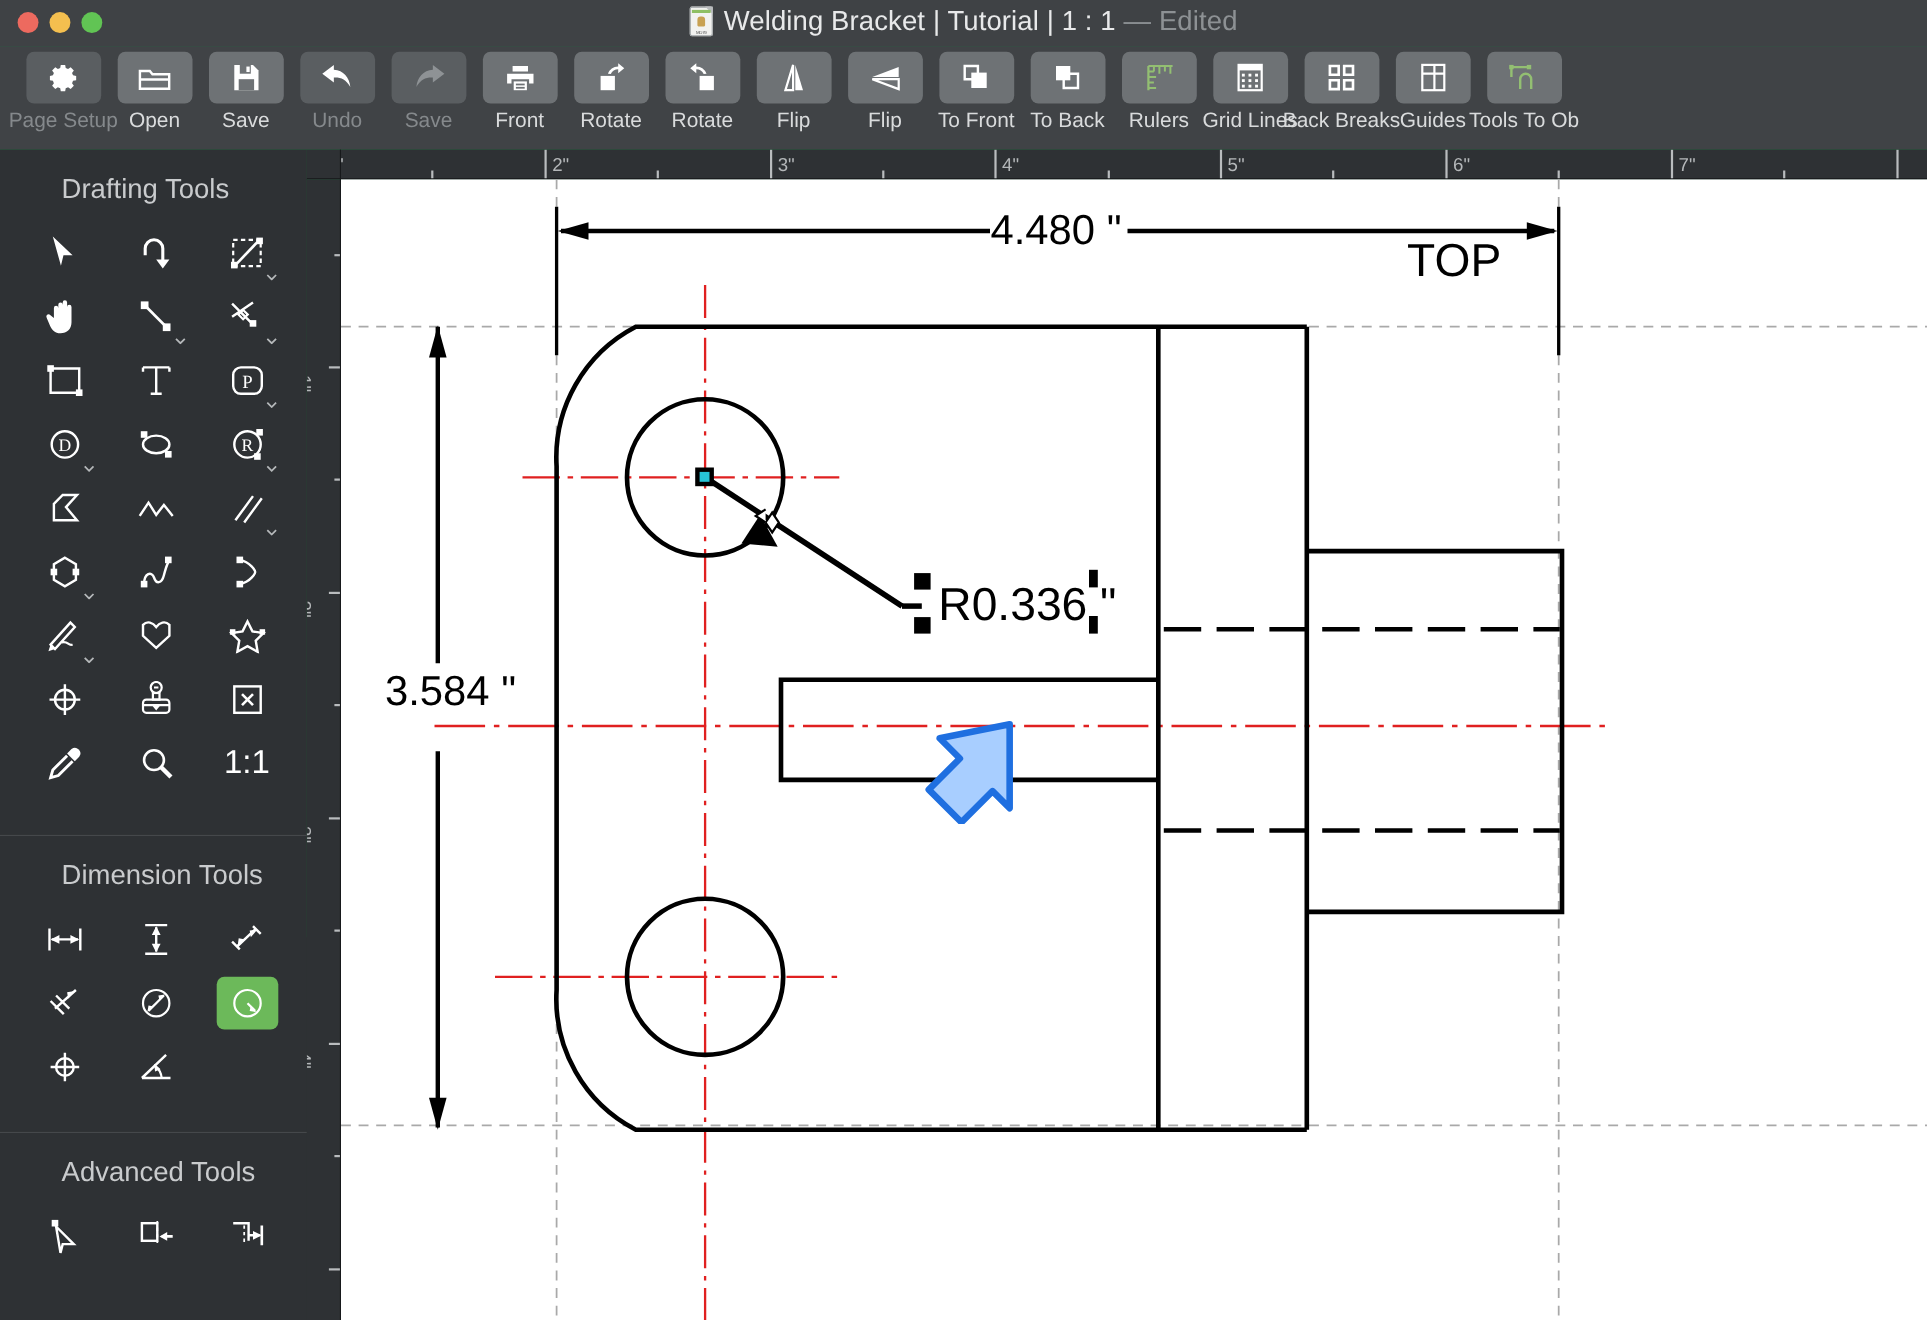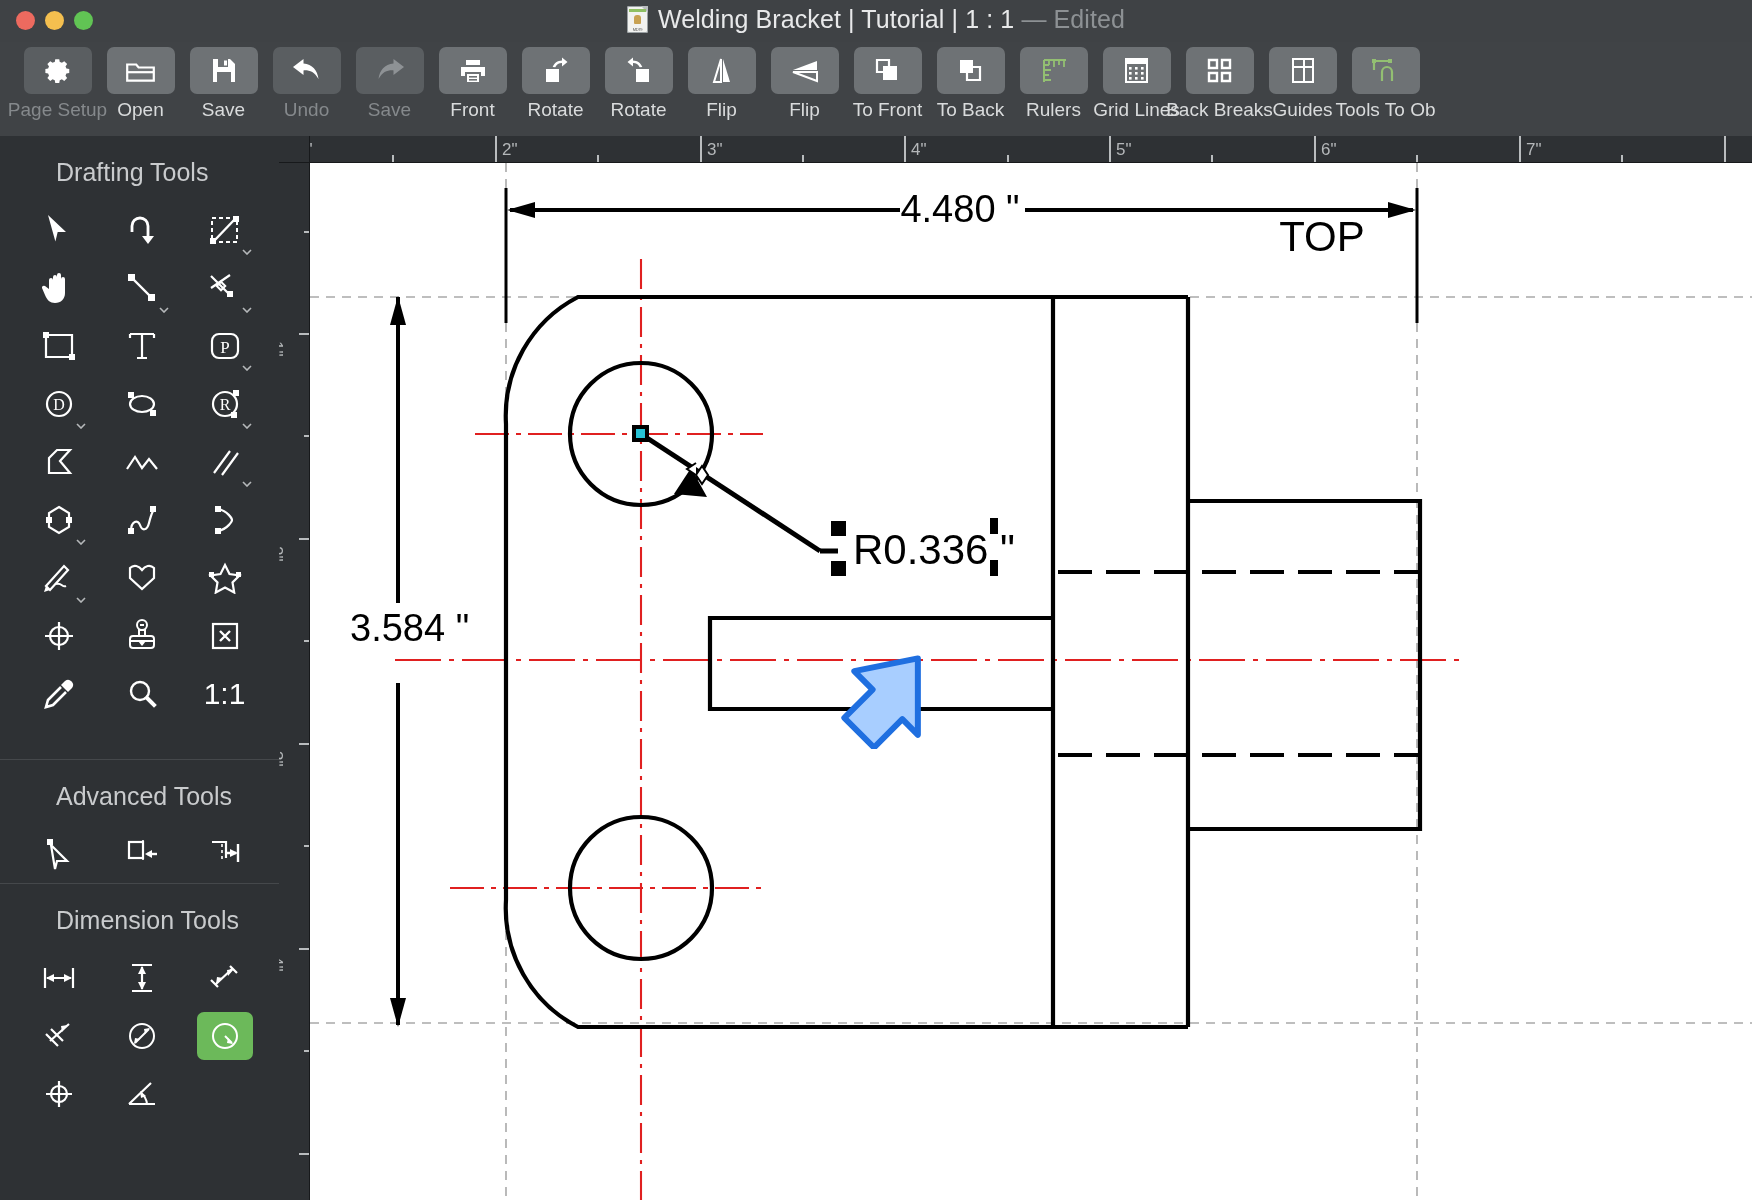--- a/index.html
+++ b/index.html
@@ -651,20 +651,104 @@
             <span class="sq">
           <span style="font-size:30px;color:#fff;font-family:'Liberation Sans',sans-serif;">1:1</span>
             </span>
           </div>
 
       </div>
       <div style="height:36px"></div>
     </div>
 
     <div class="panel">
+      <div class="panel-title">Dimension Tools</div>
+      <div class="tool-grid">
+
+        <div class="tool">
+            <span class="sq">
+          <svg width="36" height="28" viewBox="0 0 36 28">
+                <path stroke="#fff" stroke-width="2.2" d="M4 4v20M32 4v20M6 14h24"></path>
+                <path fill="#fff" d="M5 14l8-4v8zM31 14l-8-4v8z"></path>
+              </svg>
+            </span>
+          </div>
+
+        <div class="tool">
+            <span class="sq">
+          <svg width="28" height="32" viewBox="0 0 28 32">
+                <path stroke="#fff" stroke-width="2.2" d="M4 3h20M4 29h20M14 5v22"></path>
+                <path fill="#fff" d="M14 4l-4 8h8zM14 28l-4-8h8z"></path>
+              </svg>
+            </span>
+          </div>
+
+        <div class="tool">
+            <span class="sq">
+          <svg width="34" height="32" viewBox="0 0 34 32">
+                <path stroke="#fff" stroke-width="2.2" d="M3 18L10 25M22 4l7 7M8 22L25 6"></path>
+                <path fill="#fff" d="M8 22l1-7 6 1zM26 7l-7 1 1 6z"></path>
+              </svg>
+            </span>
+          </div>
+
+        <div class="tool">
+            <span class="sq">
+          <svg width="34" height="32" viewBox="0 0 34 32">
+                <path stroke="#fff" stroke-width="2.2" d="M4 14l12 12M9 9L21 21M8 21L27 4"></path>
+                <path fill="#fff" d="M26 5l-7 1 1 6z"></path>
+              </svg>
+            </span>
+          </div>
+
+        <div class="tool">
+            <span class="sq">
+          <svg width="32" height="32" viewBox="0 0 32 32">
+                <circle cx="16" cy="16" r="12" fill="none" stroke="#fff" stroke-width="2"></circle>
+                <path stroke="#fff" stroke-width="2" d="M9 23L23 9"></path>
+                <path fill="#fff" d="M8 24l1-6 5 1zM24 8l-6 1 1 5z"></path>
+              </svg>
+            </span>
+          </div>
+
+        <div class="tool active">
+            <span class="sq">
+          <svg width="32" height="32" viewBox="0 0 32 32">
+                <circle cx="16" cy="16" r="12" fill="none" stroke="#fff" stroke-width="2"></circle>
+                <path stroke="#fff" stroke-width="2" d="M16 16l7 7"></path>
+                <path fill="#fff" d="M24 24l-6-1 1-5z"></path>
+              </svg>
+            </span>
+          </div>
+
+        <div class="tool">
+            <span class="sq">
+          <svg width="32" height="32" viewBox="0 0 32 32">
+                <circle cx="16" cy="16" r="8" fill="none" stroke="#fff" stroke-width="2.2"></circle>
+                <path stroke="#fff" stroke-width="2.2" d="M16 3v26M3 16h26"></path>
+                <path stroke="#fff" stroke-width="1.8" d="M13 16h6M16 13v6"></path>
+              </svg>
+            </span>
+          </div>
+
+        <div class="tool">
+            <span class="sq">
+          <svg width="34" height="28" viewBox="0 0 34 28">
+                <path stroke="#fff" stroke-width="2.2" d="M4 24h26M4 24L26 3"></path>
+                <path fill="none" stroke="#fff" stroke-width="2" d="M22 24a16 16 0 00-6-11"></path>
+                <path fill="#fff" d="M15 11l1 7 5-2z"></path>
+              </svg>
+            </span>
+          </div>
+
+      </div>
+      <div style="height:30px"></div>
+    </div>
+
+    <div class="panel">
       <div class="panel-title">Advanced Tools</div>
       <div class="tool-grid">
 
         <div class="tool">
             <span class="sq">
           <svg width="32" height="34" viewBox="0 0 32 34">
                 <rect x="4" y="2" width="6" height="6" fill="#fff"></rect>
                 <path fill="none" stroke="#fff" stroke-width="2.2" d="M8 8l16 16H14l-2 8z"></path>
               </svg>
             </span>
@@ -686,104 +770,20 @@
           <svg width="34" height="32" viewBox="0 0 34 32">
                 <path fill="none" stroke="#fff" stroke-width="2.2" d="M4 4h14v16"></path>
                 <path stroke="#fff" stroke-width="1.6" stroke-dasharray="3 3" d="M14 6v18"></path>
                 <path stroke="#fff" stroke-width="2.4" d="M18 15h10M30 6v18"></path>
                 <path fill="#fff" d="M30 15l-8-4v8z"></path>
               </svg>
             </span>
           </div>
 
       </div>
-    </div>
-
-    <div class="panel">
-      <div class="panel-title">Dimension Tools</div>
-      <div class="tool-grid">
-
-        <div class="tool">
-            <span class="sq">
-          <svg width="36" height="28" viewBox="0 0 36 28">
-                <path stroke="#fff" stroke-width="2.2" d="M4 4v20M32 4v20M6 14h24"></path>
-                <path fill="#fff" d="M5 14l8-4v8zM31 14l-8-4v8z"></path>
-              </svg>
-            </span>
-          </div>
-
-        <div class="tool">
-            <span class="sq">
-          <svg width="28" height="32" viewBox="0 0 28 32">
-                <path stroke="#fff" stroke-width="2.2" d="M4 3h20M4 29h20M14 5v22"></path>
-                <path fill="#fff" d="M14 4l-4 8h8zM14 28l-4-8h8z"></path>
-              </svg>
-            </span>
-          </div>
-
-        <div class="tool">
-            <span class="sq">
-          <svg width="34" height="32" viewBox="0 0 34 32">
-                <path stroke="#fff" stroke-width="2.2" d="M3 18L10 25M22 4l7 7M8 22L25 6"></path>
-                <path fill="#fff" d="M8 22l1-7 6 1zM26 7l-7 1 1 6z"></path>
-              </svg>
-            </span>
-          </div>
-
-        <div class="tool">
-            <span class="sq">
-          <svg width="34" height="32" viewBox="0 0 34 32">
-                <path stroke="#fff" stroke-width="2.2" d="M4 14l12 12M9 9L21 21M8 21L27 4"></path>
-                <path fill="#fff" d="M26 5l-7 1 1 6z"></path>
-              </svg>
-            </span>
-          </div>
-
-        <div class="tool">
-            <span class="sq">
-          <svg width="32" height="32" viewBox="0 0 32 32">
-                <circle cx="16" cy="16" r="12" fill="none" stroke="#fff" stroke-width="2"></circle>
-                <path stroke="#fff" stroke-width="2" d="M9 23L23 9"></path>
-                <path fill="#fff" d="M8 24l1-6 5 1zM24 8l-6 1 1 5z"></path>
-              </svg>
-            </span>
-          </div>
-
-        <div class="tool active">
-            <span class="sq">
-          <svg width="32" height="32" viewBox="0 0 32 32">
-                <circle cx="16" cy="16" r="12" fill="none" stroke="#fff" stroke-width="2"></circle>
-                <path stroke="#fff" stroke-width="2" d="M16 16l7 7"></path>
-                <path fill="#fff" d="M24 24l-6-1 1-5z"></path>
-              </svg>
-            </span>
-          </div>
-
-        <div class="tool">
-            <span class="sq">
-          <svg width="32" height="32" viewBox="0 0 32 32">
-                <circle cx="16" cy="16" r="8" fill="none" stroke="#fff" stroke-width="2.2"></circle>
-                <path stroke="#fff" stroke-width="2.2" d="M16 3v26M3 16h26"></path>
-                <path stroke="#fff" stroke-width="1.8" d="M13 16h6M16 13v6"></path>
-              </svg>
-            </span>
-          </div>
-
-        <div class="tool">
-            <span class="sq">
-          <svg width="34" height="28" viewBox="0 0 34 28">
-                <path stroke="#fff" stroke-width="2.2" d="M4 24h26M4 24L26 3"></path>
-                <path fill="none" stroke="#fff" stroke-width="2" d="M22 24a16 16 0 00-6-11"></path>
-                <path fill="#fff" d="M15 11l1 7 5-2z"></path>
-              </svg>
-            </span>
-          </div>
-
-      </div>
-      <div style="height:30px"></div>
     </div>
 
   </div>
 
   <div class="ruler-corner"></div>
 
   <div class="ruler-h">
 
     <span class="rtick" style="left:185px; top:0; width:2px; height:27px;"></span>
     <span class="rtick" style="left:390px; top:0; width:2px; height:27px;"></span>

